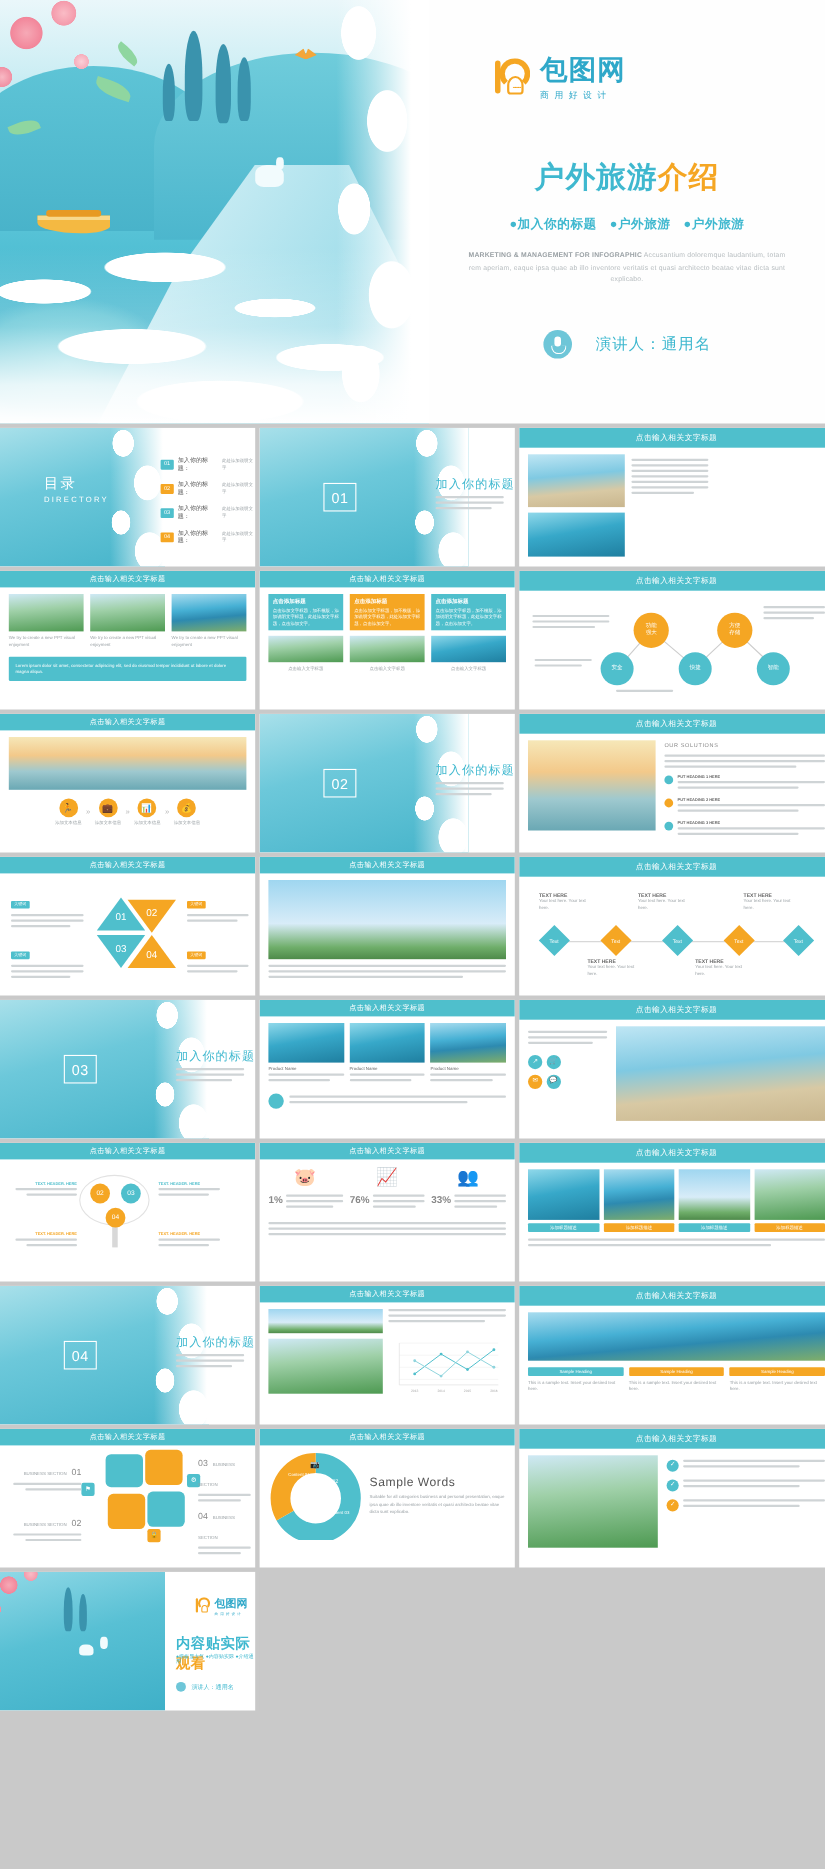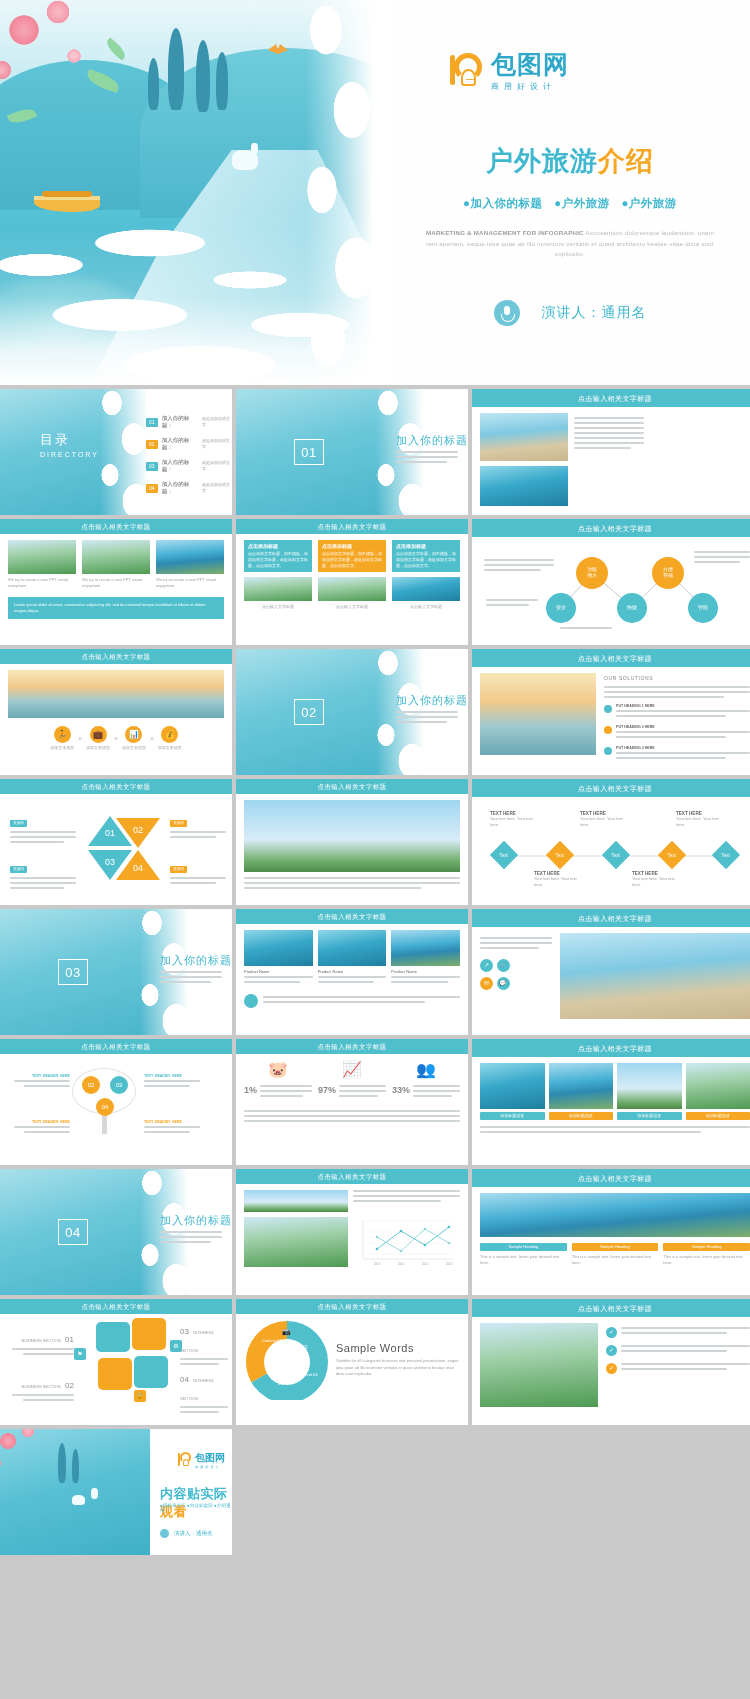--- a/index.html
+++ b/index.html
@@ -766,21 +766,21 @@
         <div style="display:flex;gap:6px;margin-top:6px">
           <div style="flex:1;display:flex;gap:3px">
             <div style="font-size:9px;color:#888;font-weight:bold">1%</div>
             <div style="flex:1">
                 <div class="lorem l"></div>
                 <div class="lorem l"></div>
                 <div class="lorem m"></div>
               </div>
           </div>
           <div style="flex:1;display:flex;gap:3px">
-            <div style="font-size:9px;color:#888;font-weight:bold">97%</div>
+            <div style="font-size:9px;color:#888;font-weight:bold">76%</div>
             <div style="flex:1">
                 <div class="lorem l"></div>
                 <div class="lorem l"></div>
                 <div class="lorem m"></div>
               </div>
           </div>
           <div style="flex:1;display:flex;gap:3px">
             <div style="font-size:9px;color:#888;font-weight:bold">33%</div>
             <div style="flex:1">
                 <div class="lorem l"></div>

